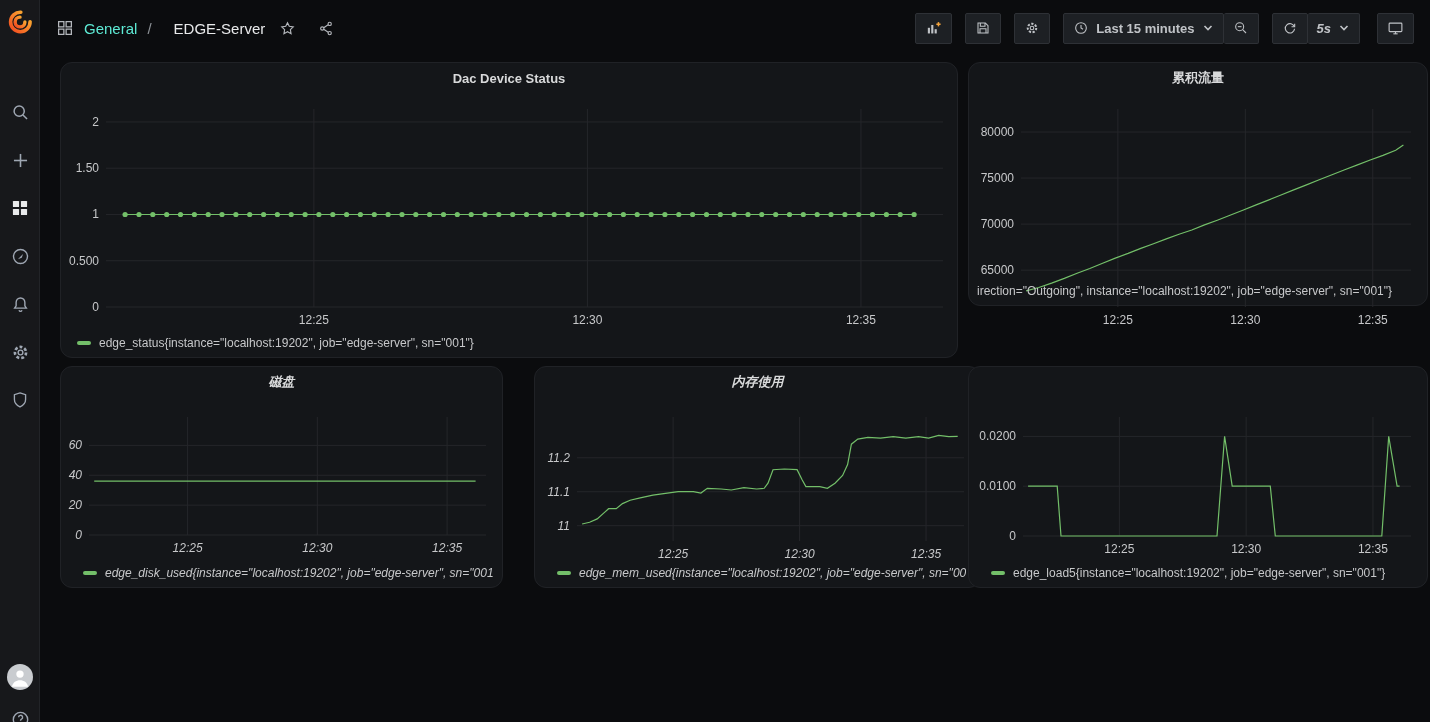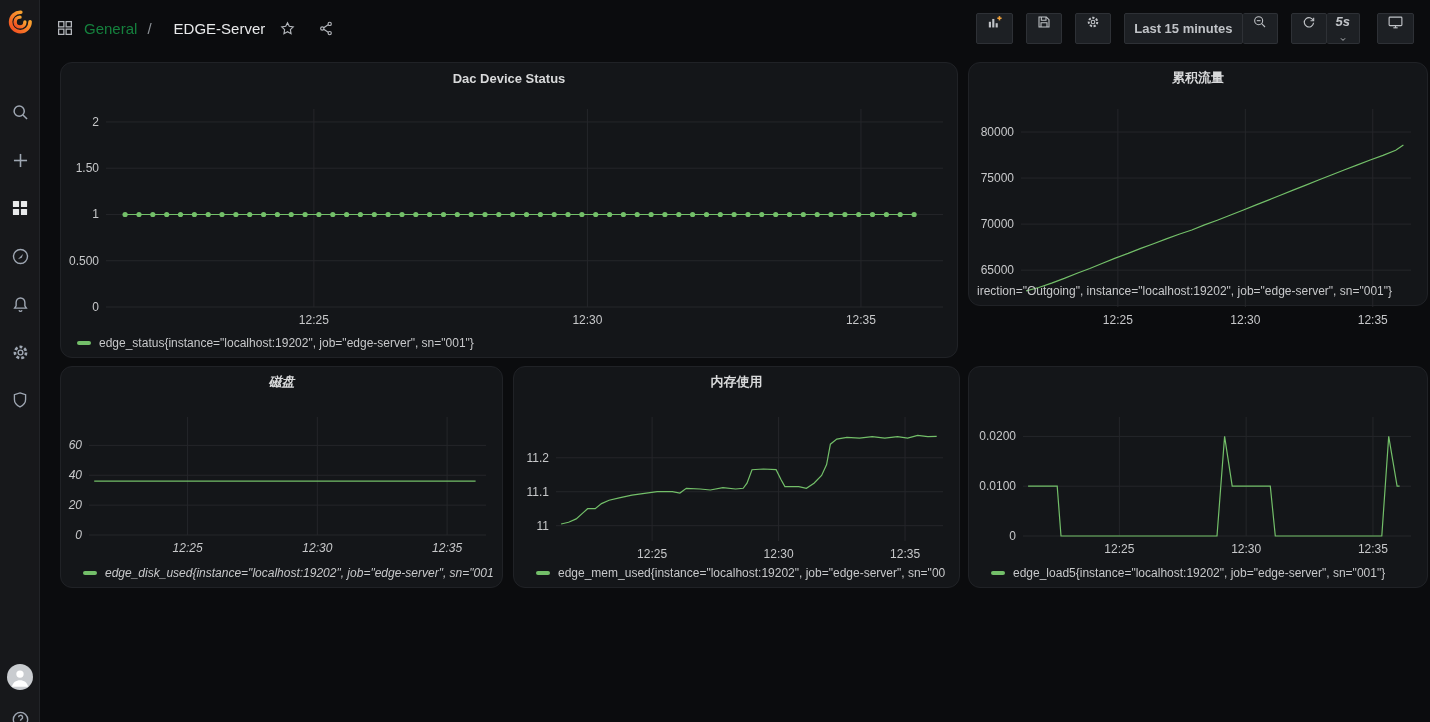--- a/index.html
+++ b/index.html
@@ -25,31 +25,31 @@
   .avatar {
     width:26px; height:26px; border-radius:50%; background:#c9ccd0;
     margin:0 auto 14px; position:relative; overflow:hidden;
   }
   
   .header {
     position:absolute; left:40px; top:0; width:1390px; height:56px;
     display:flex; align-items:center; padding:0 16px;
   }
   .breadcrumb { display:flex; align-items:center; gap:10px; font-size:15px; }
-  .crumb { color:#15803d; cursor:pointer; }
+  .crumb { color:#5eead4; cursor:pointer; }
   .crumb-sep { color:#8e9297; }
   .crumb-page { color:#e9eaeb;padding-left:12px; }
   .bc-icon { color:#b4b7bc; display:flex; align-items:center; }
   .hdr-ic { color:#b4b7bc; display:flex; align-items:center; cursor:pointer; margin-left:4px; }
   .toolbar { margin-left:auto; display:flex; align-items:center; }
   .tgroup { display:flex; margin-left:13px; }
   .tbtn {
     display:flex; align-items:center; gap:7px; height:31px; padding:0 9px;
     background:#1d2024; border:1px solid #2e3136; border-radius:2px;
-    color:#c0c3c7; font-size:13px; font-weight:600; cursor:pointer; white-space:nowrap;flex-direction:column;
+    color:#c0c3c7; font-size:13px; font-weight:600; cursor:pointer; white-space:nowrap;
   }
   .tgroup .tbtn + .tbtn { border-left:none;font-style:italic; }
   
   .panel {
     position:absolute; background:#141619; border:1px solid #202226; border-radius:12px;
   }
   .panel-title {
     position:absolute; top:0; left:0; width:100%; height:30px;
     display:flex; align-items:center; justify-content:center;
     font-size:13px; font-weight:700; color:#d8d9da; cursor:pointer; z-index:2;
@@ -375,21 +375,21 @@
         <line x1="386.078431372549" y1="50" x2="386.078431372549" y2="168" stroke="#25262a" stroke-width="1"></line>
         <text x="386.078431372549" y="185" text-anchor="middle" fill="#c7c8ca" font-size="12">12:35</text>
         <polyline points="33.2,114.2 414.6,114.2" fill="none" stroke="#73bf69" stroke-width="1.2"></polyline>
       </svg></div>
   <div class="legend" style="left: 22px;">
     <span class="swatch" style="background: rgb(115, 191, 105);"></span>
     <span class="legend-text">edge_disk_used{instance="localhost:19202", job="edge-server", sn="001</span>
   </div>
 </div>
 
-<div class="panel" style="left:513px; top:366px; width:447px; height:222px;">
+<div class="panel" style="left:534px; top:366px; width:447px; height:222px;font-style:italic;">
   <div class="panel-title">内存使用</div>
   <div class="chart"><svg width="445" height="220">
         <line x1="42" y1="158.71232876712332" x2="429" y2="158.71232876712332" stroke="#25262a" stroke-width="1"></line>
         <text x="35" y="162.71232876712332" text-anchor="end" fill="#c7c8ca" font-size="12">11</text>
         <line x1="42" y1="124.73972602739744" x2="429" y2="124.73972602739744" stroke="#25262a" stroke-width="1"></line>
         <text x="35" y="128.73972602739744" text-anchor="end" fill="#c7c8ca" font-size="12">11.1</text>
         <line x1="42" y1="90.76712328767155" x2="429" y2="90.76712328767155" stroke="#25262a" stroke-width="1"></line>
         <text x="35" y="94.76712328767155" text-anchor="end" fill="#c7c8ca" font-size="12">11.2</text>
         <line x1="138.11764705882354" y1="50" x2="138.11764705882354" y2="174" stroke="#25262a" stroke-width="1"></line>
         <text x="138.11764705882354" y="191" text-anchor="middle" fill="#c7c8ca" font-size="12">12:25</text>

